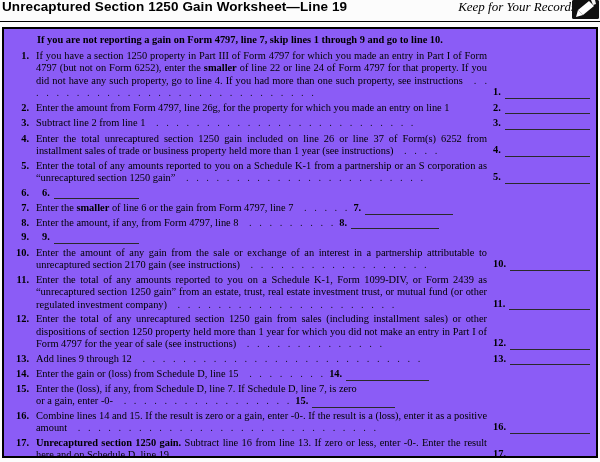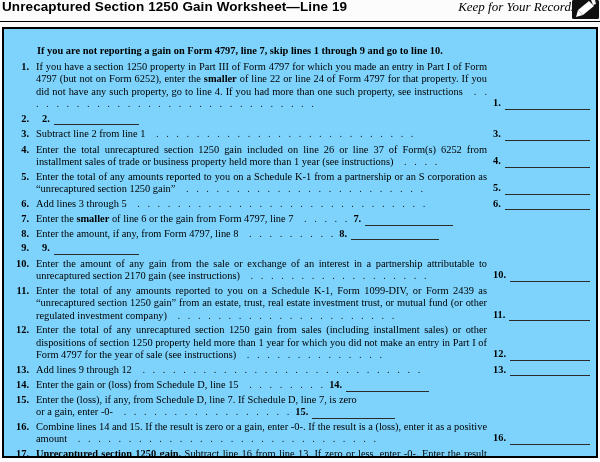--- a/index.html
+++ b/index.html
@@ -40,24 +40,24 @@
     right: 1px; top: 0;
     width: 27px; height: 19px;
     background: #101010;
     border-radius: 2px;
   }
   .pencil-box svg { display: block; width: 27px; height: 19px; }
   
   .wbox {
     border: 2px solid #000;
     margin: 5px 2px 0 2px;
-    padding: 14px 6px 0 3px;
+    padding: 3px 6px 0 3px;
     height: 431px;
     overflow: hidden;
-    background: #7dd3fc;
+    background: #8b5cf6;
   }
   .intro {
     font-weight: bold;
     margin: 2px 0 3px 30px;
   }
   .witem { display: flex; margin-bottom: 2px; }
   .wnum {
     flex: none;
     width: 22px;
     text-align: right;
@@ -116,20 +116,21 @@
       <div class="witem">
         <div class="wnum">1.</div>
         <div class="wtext"><span>If you have a section 1250 property in Part III of Form 4797 for which you made an entry in Part I of Form 4797 (but not on Form 6252), enter the </span><b>smaller</b><span> of line 22 or line 24 of Form 4797 for that property. If you did not have any such property, go to line 4. If you had more than one such property, see instructions</span><span class="dots"> . . . . . . . . . . . . . . . . . . . . . . . . . . . . . .</span></div>
         <div class="wentry">
           <span>1.</span>
           <span class="eline"></span>
         </div>
       </div>
       <div class="witem">
         <div class="wnum">2.</div>
+        <div class="wtext"><span>Enter the amount from Form 4797, line 26g, for the property for which you made an entry on line 1</span></div>
         <div class="wentry">
           <span>2.</span>
           <span class="eline"></span>
         </div>
       </div>
       <div class="witem">
         <div class="wnum">3.</div>
         <div class="wtext"><span>Subtract line 2 from line 1</span><span class="dots"> . . . . . . . . . . . . . . . . . . . . . . . . . .</span></div>
         <div class="wentry">
           <span>3.</span>
@@ -147,21 +148,20 @@
       <div class="witem">
         <div class="wnum">5.</div>
         <div class="wtext"><span>Enter the total of any amounts reported to you on a Schedule K-1 from a partnership or an S corporation as “unrecaptured section 1250 gain”</span><span class="dots"> . . . . . . . . . . . . . . . . . . . . . . . .</span></div>
         <div class="wentry">
           <span>5.</span>
           <span class="eline"></span>
         </div>
       </div>
       <div class="witem">
         <div class="wnum">6.</div>
-        <div class="wtext"><span>Add lines 3 through 5</span><span class="dots"> . . . . . . . . . . . . . . . . . . . . . . . . . . . . .</span></div>
         <div class="wentry">
           <span>6.</span>
           <span class="eline"></span>
         </div>
       </div>
       <div class="witem">
         <div class="wnum">7.</div>
         <div class="wtext"><span>Enter the </span><b>smaller</b><span> of line 6 or the gain from Form 4797, line 7</span><span class="dots"> . . . . .</span><span class="ientry">
             <span>7.</span>
             <span class="eline"></span>

